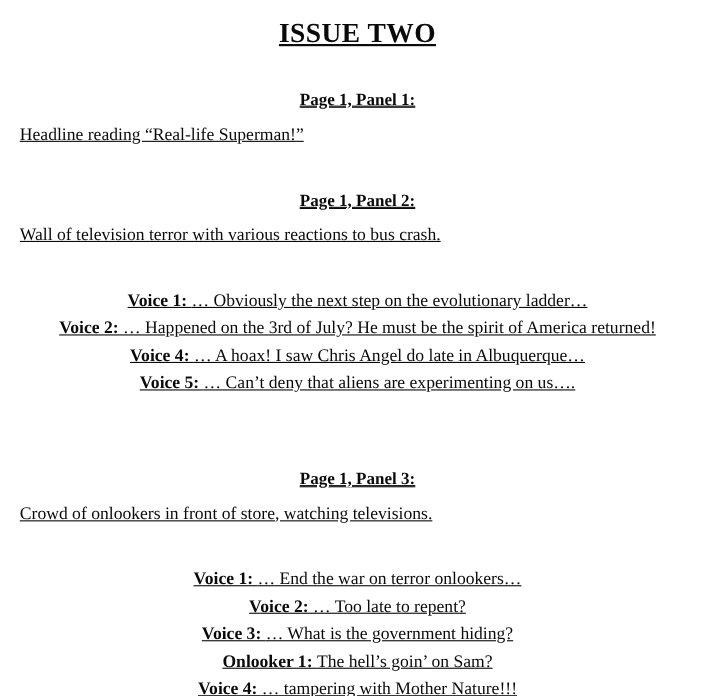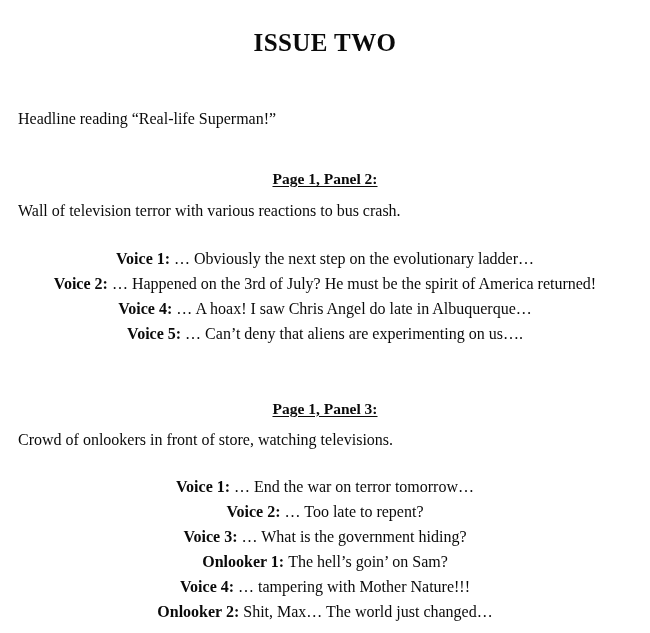--- a/index.html
+++ b/index.html
@@ -12,22 +12,23 @@
     background: #ffffff;
     font-family: "Liberation Serif", "DejaVu Serif", serif;
     color: #0a0a0a;
     overflow: hidden;
   }
 
   .page {
     width: 650px;
     height: 633px;
     box-sizing: border-box;
-    padding: 16px 18px;
+    padding: 4px 18px;
     position: relative;
+    text-decoration: underline;
   }
 
   .doc-title {
     text-align: center;
     font-weight: bold;
     font-size: 25px;
     letter-spacing: 0.4px;
     line-height: 1;
     margin: 0;
     padding-top: 14px;
@@ -49,21 +50,21 @@
 
   .panel-desc {
     text-align: left;
     font-size: 16px;
     line-height: 1;
     margin: 0;
     padding-top: 16px;
   }
 
   .dialogue {
-    margin: 0;
+    margin: 12px;
   }
 
   .dialogue-line {
     text-align: center;
     font-size: 16px;
     line-height: 25px;
     margin: 0;
     white-space: nowrap;
   }
 
@@ -81,20 +82,21 @@
 </head>
 <body>
 
 <div class="page">
 
   <h1 class="doc-title">ISSUE TWO</h1>
 
   <div class="gap-title-p1"></div>
 
   <section class="panel">
+    <div class="panel-heading">Page 1, Panel 1:</div>
     <div class="panel-desc">Headline reading “Real-life Superman!”</div>
   </section>
 
   <div class="gap-p1-p2"></div>
 
   <section class="panel">
     <div class="panel-heading">Page 1, Panel 2:</div>
     <div class="panel-desc">Wall of television terror with various reactions to bus crash.</div>
 
     <div class="gap-desc-dlg2"></div>
@@ -118,21 +120,21 @@
   <div class="gap-dlg2-p3"></div>
 
   <section class="panel">
     <div class="panel-heading">Page 1, Panel 3:</div>
     <div class="panel-desc">Crowd of onlookers in front of store, watching televisions.</div>
 
     <div class="gap-desc-dlg3"></div>
 
     <div class="dialogue">
       <p class="dialogue-line">
-        <span class="speaker">Voice 1: </span><span>… End the war on terror tomorrow…</span>
+        <span class="speaker">Voice 1: </span><span>… End the war on terror onlookers…</span>
       </p>
       <p class="dialogue-line">
         <span class="speaker">Voice 2: </span><span>… Too late to repent?</span>
       </p>
       <p class="dialogue-line">
         <span class="speaker">Voice 3: </span><span>… What is the government hiding?</span>
       </p>
       <p class="dialogue-line">
         <span class="speaker">Onlooker 1: </span><span>The hell’s goin’ on Sam?</span>
       </p>

